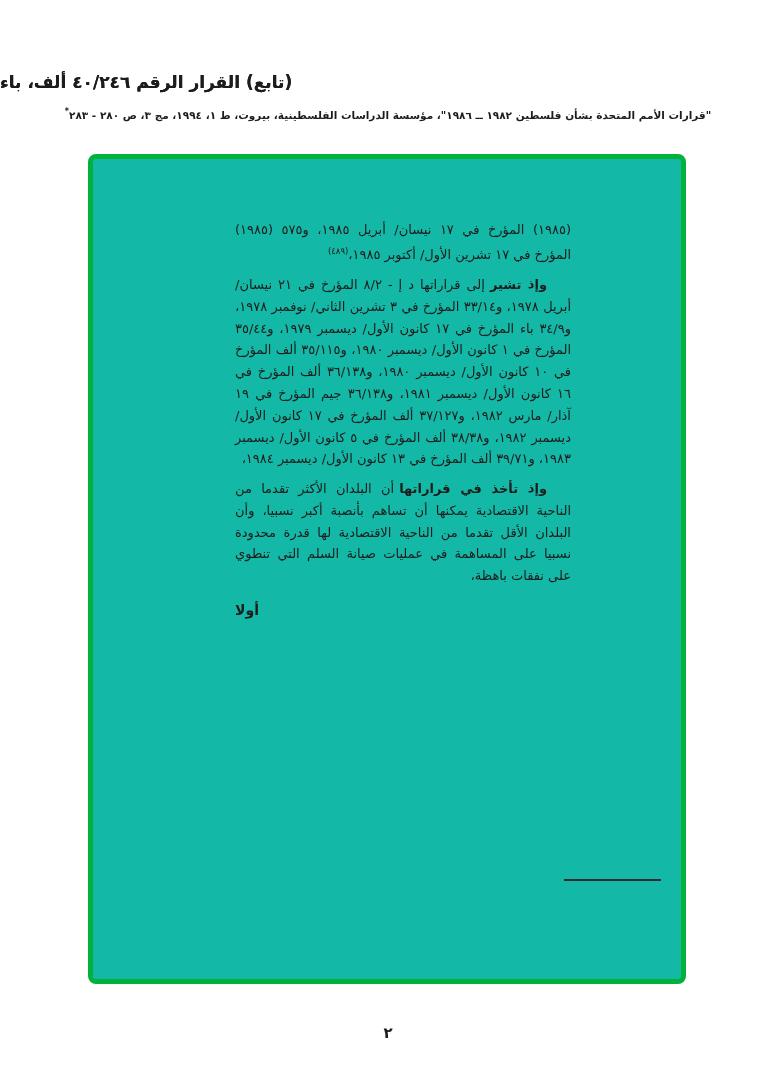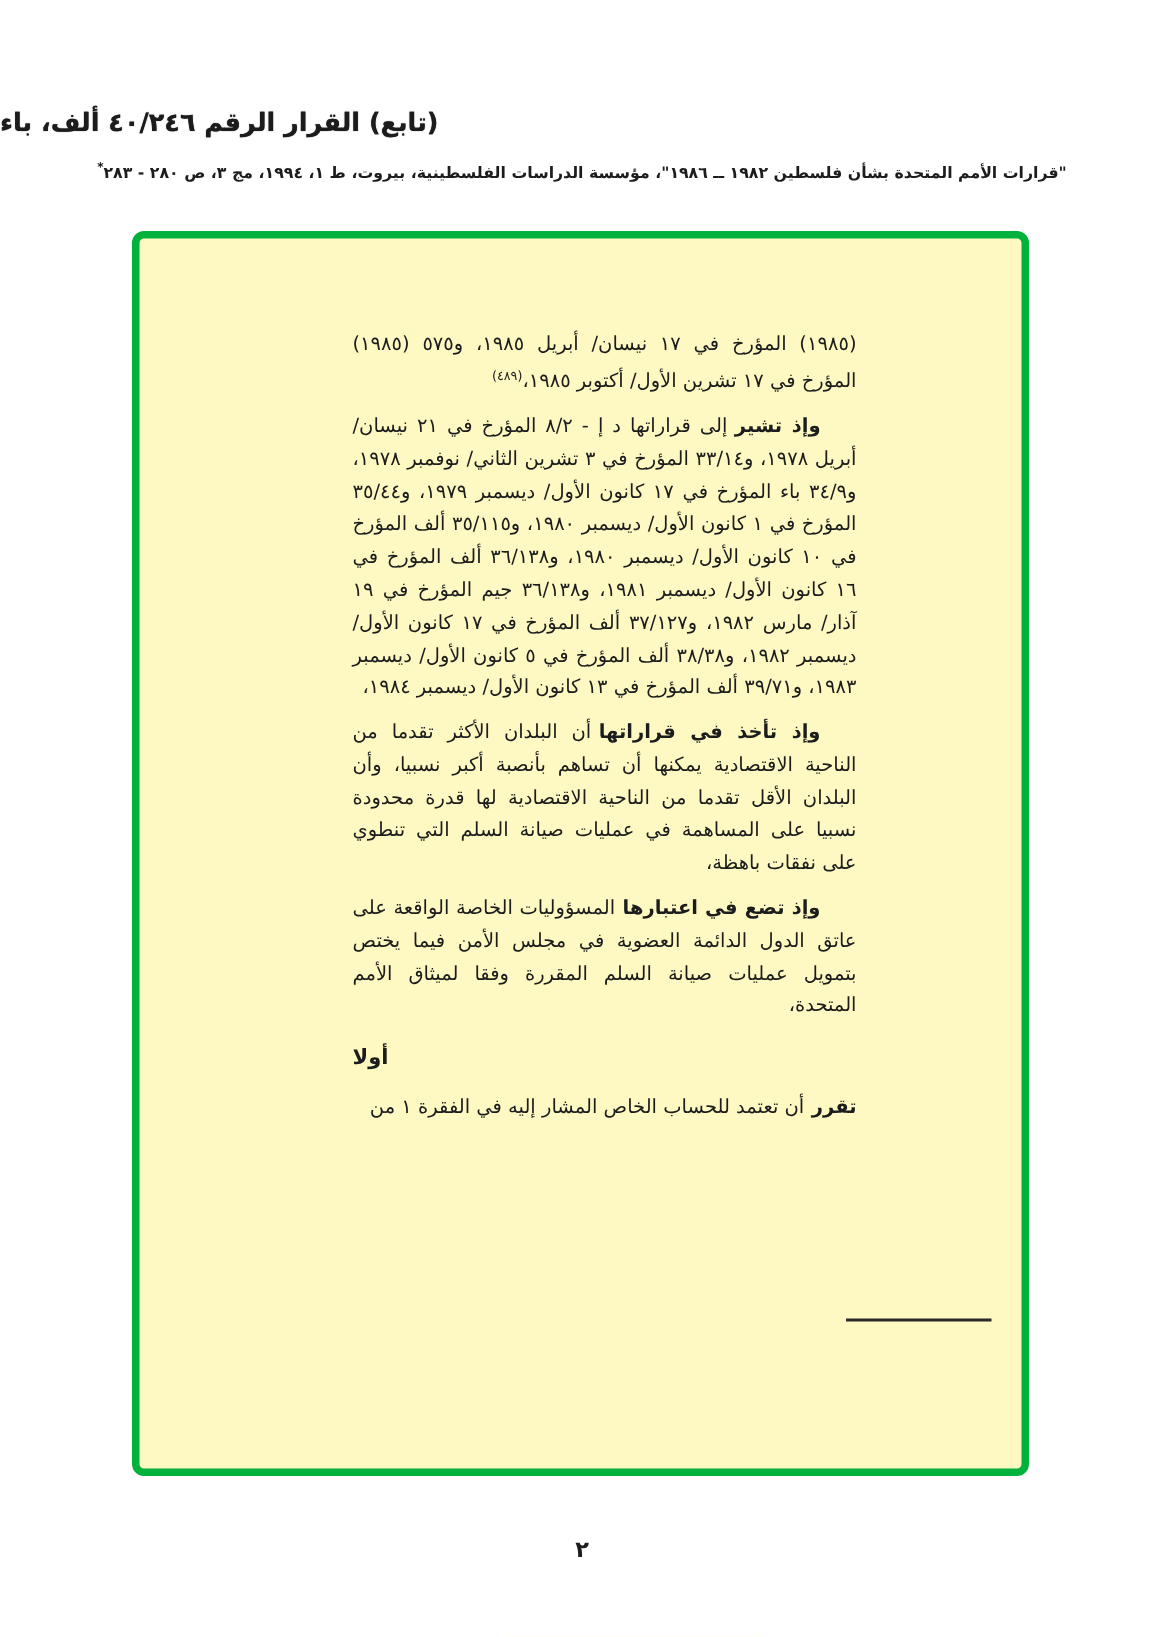--- a/index.html
+++ b/index.html
@@ -16,21 +16,21 @@
     letter-spacing:0.5px; text-shadow:0 0 0.6px currentColor;
   }
   .header-citation {
     position:absolute; top:107px; left:0; right:0;
     text-align:center; font-size:10.5px; font-weight:bold;
   }
   .cite-mark { font-size:8px; }
 
   .frame {
     position:absolute; left:88px; top:154px; width:598px; height:830px;
-    border:5px solid #00b13c; border-radius:8px; background:#fef9c3;
+    border:5px solid #00b13c; border-radius:8px; background:#14b8a6;
   }
 
   .text-col {
     position:absolute; top:60px; right:110px; width:336px;
     font-size:13px; line-height:21.8px; text-align:justify;
   }
   .para { margin-bottom:8px; text-indent:24px; }
   .para.no-indent { text-indent:0; }
   .lead { font-weight:bold; margin-left:5px; }
   .fn-ref { font-size:8.5px; }
@@ -69,25 +69,23 @@
 
     <div class="text-col">
 
       <p class="para no-indent"><span>(١٩٨٥) المؤرخ في ١٧ نيسان/ أبريل ١٩٨٥، و٥٧٥ (١٩٨٥) المؤرخ في ١٧ تشرين الأول/ أكتوبر ١٩٨٥،</span><sup class="fn-ref">(٤٨٩)</sup></p>
 
       <p class="para"><span class="lead">وإذ تشير</span><span>إلى قراراتها د إ - ٨/٢ المؤرخ في ٢١ نيسان/ أبريل ١٩٧٨، و٣٣/١٤ المؤرخ في ٣ تشرين الثاني/ نوفمبر ١٩٧٨، و٣٤/٩ باء المؤرخ في ١٧ كانون الأول/ ديسمبر ١٩٧٩، و٣٥/٤٤ المؤرخ في ١ كانون الأول/ ديسمبر ١٩٨٠، و٣٥/١١٥ ألف المؤرخ في ١٠ كانون الأول/ ديسمبر ١٩٨٠، و٣٦/١٣٨ ألف المؤرخ في ١٦ كانون الأول/ ديسمبر ١٩٨١، و٣٦/١٣٨ جيم المؤرخ في ١٩ آذار/ مارس ١٩٨٢، و٣٧/١٢٧ ألف المؤرخ في ١٧ كانون الأول/ ديسمبر ١٩٨٢، و٣٨/٣٨ ألف المؤرخ في ٥ كانون الأول/ ديسمبر ١٩٨٣، و٣٩/٧١ ألف المؤرخ في ١٣ كانون الأول/ ديسمبر ١٩٨٤،</span></p>
 
 
       <p class="para"><span class="lead">وإذ تأخذ في قراراتها</span><span>أن البلدان الأكثر تقدما من الناحية الاقتصادية يمكنها أن تساهم بأنصبة أكبر نسبيا، وأن البلدان الأقل تقدما من الناحية الاقتصادية لها قدرة محدودة نسبيا على المساهمة في عمليات صيانة السلم التي تنطوي على نفقات باهظة،</span></p>
 
-      <p class="para"><span class="lead">وإذ تضع في اعتبارها</span><span>المسؤوليات الخاصة الواقعة على عاتق الدول الدائمة العضوية في مجلس الأمن فيما يختص بتمويل عمليات صيانة السلم المقررة وفقا لميثاق الأمم المتحدة،</span></p>
 
       <p class="section-heading">أولا</p>
 
-      <p class="para no-indent"><span class="lead">تقرر</span><span>أن تعتمد للحساب الخاص المشار إليه في الفقرة ١ من</span></p>
 
     </div>
 
     <div class="footnote-rule"></div>
 
 
   </div>
 
   <div class="page-number">٢</div>
 

